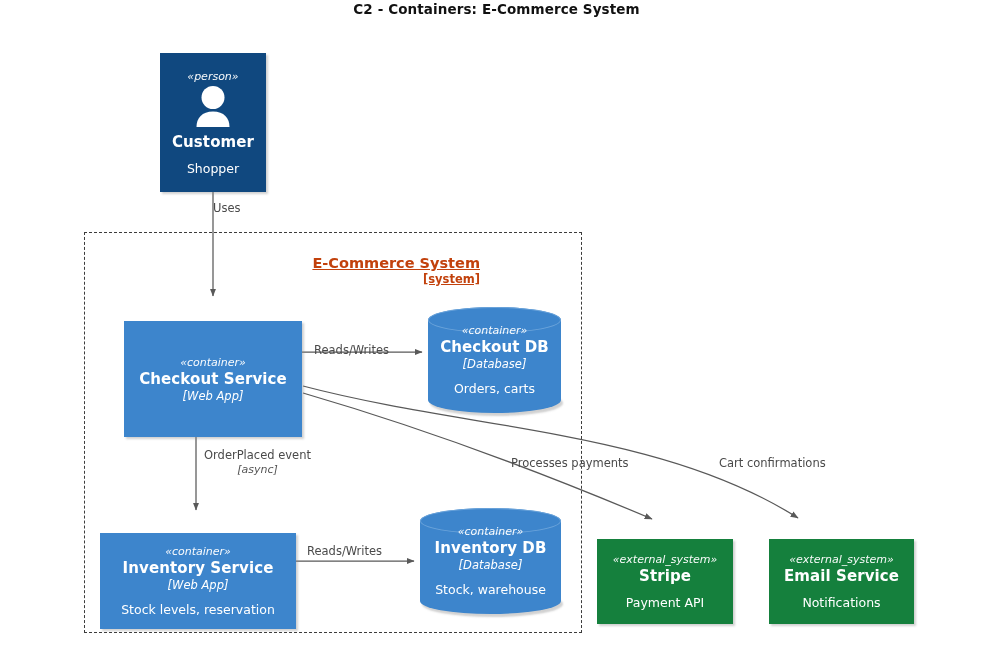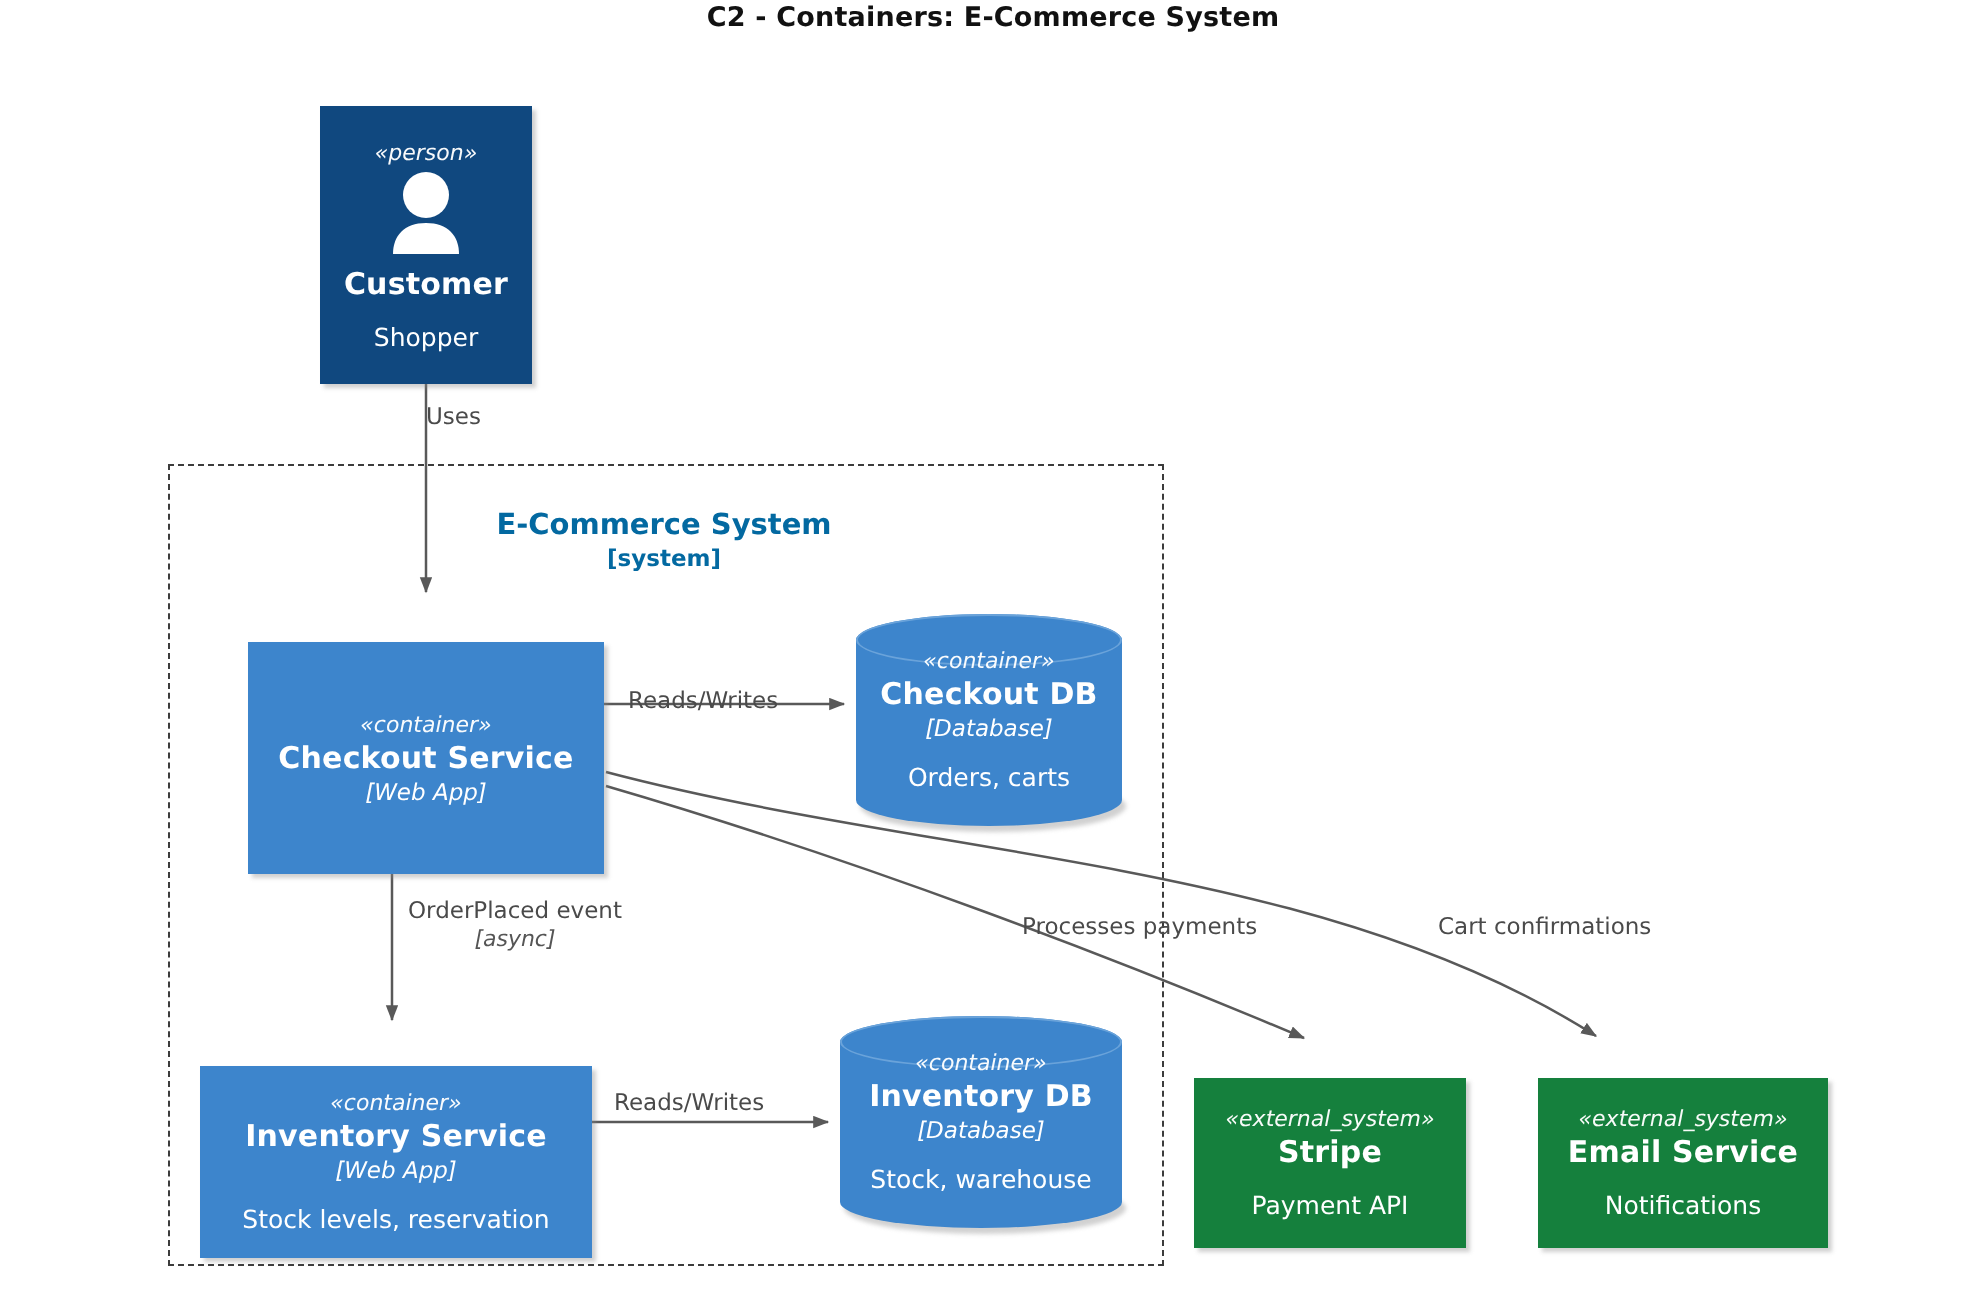--- a/index.html
+++ b/index.html
@@ -15,21 +15,21 @@
     position:absolute;left:0;top:0;width:993px;text-align:center;
     font-size:13.5px;font-weight:bold;color:#111111;letter-spacing:0.1px;
     top:1px;
   }
 
   
   .boundary{
     position:absolute;border:1.4px dashed #3c3c3c;background:transparent;
   }
   .boundary-label{
-    position:absolute;text-align:center;color:#0369a1;
+    position:absolute;text-align:right;color:#c2410c;text-decoration:underline;
   }
   .boundary-label .bl-name{font-size:14.5px;font-weight:bold;line-height:18px;}
   .boundary-label .bl-type{font-size:11.5px;font-weight:bold;line-height:14px;}
 
   
   .node{position:absolute;box-sizing:border-box;}
   .node .inner{
     position:absolute;left:0;top:0;width:100%;height:100%;
     display:flex;flex-direction:column;align-items:center;justify-content:center;
     text-align:center;color:#ffffff;box-sizing:border-box;padding:4px 6px;

